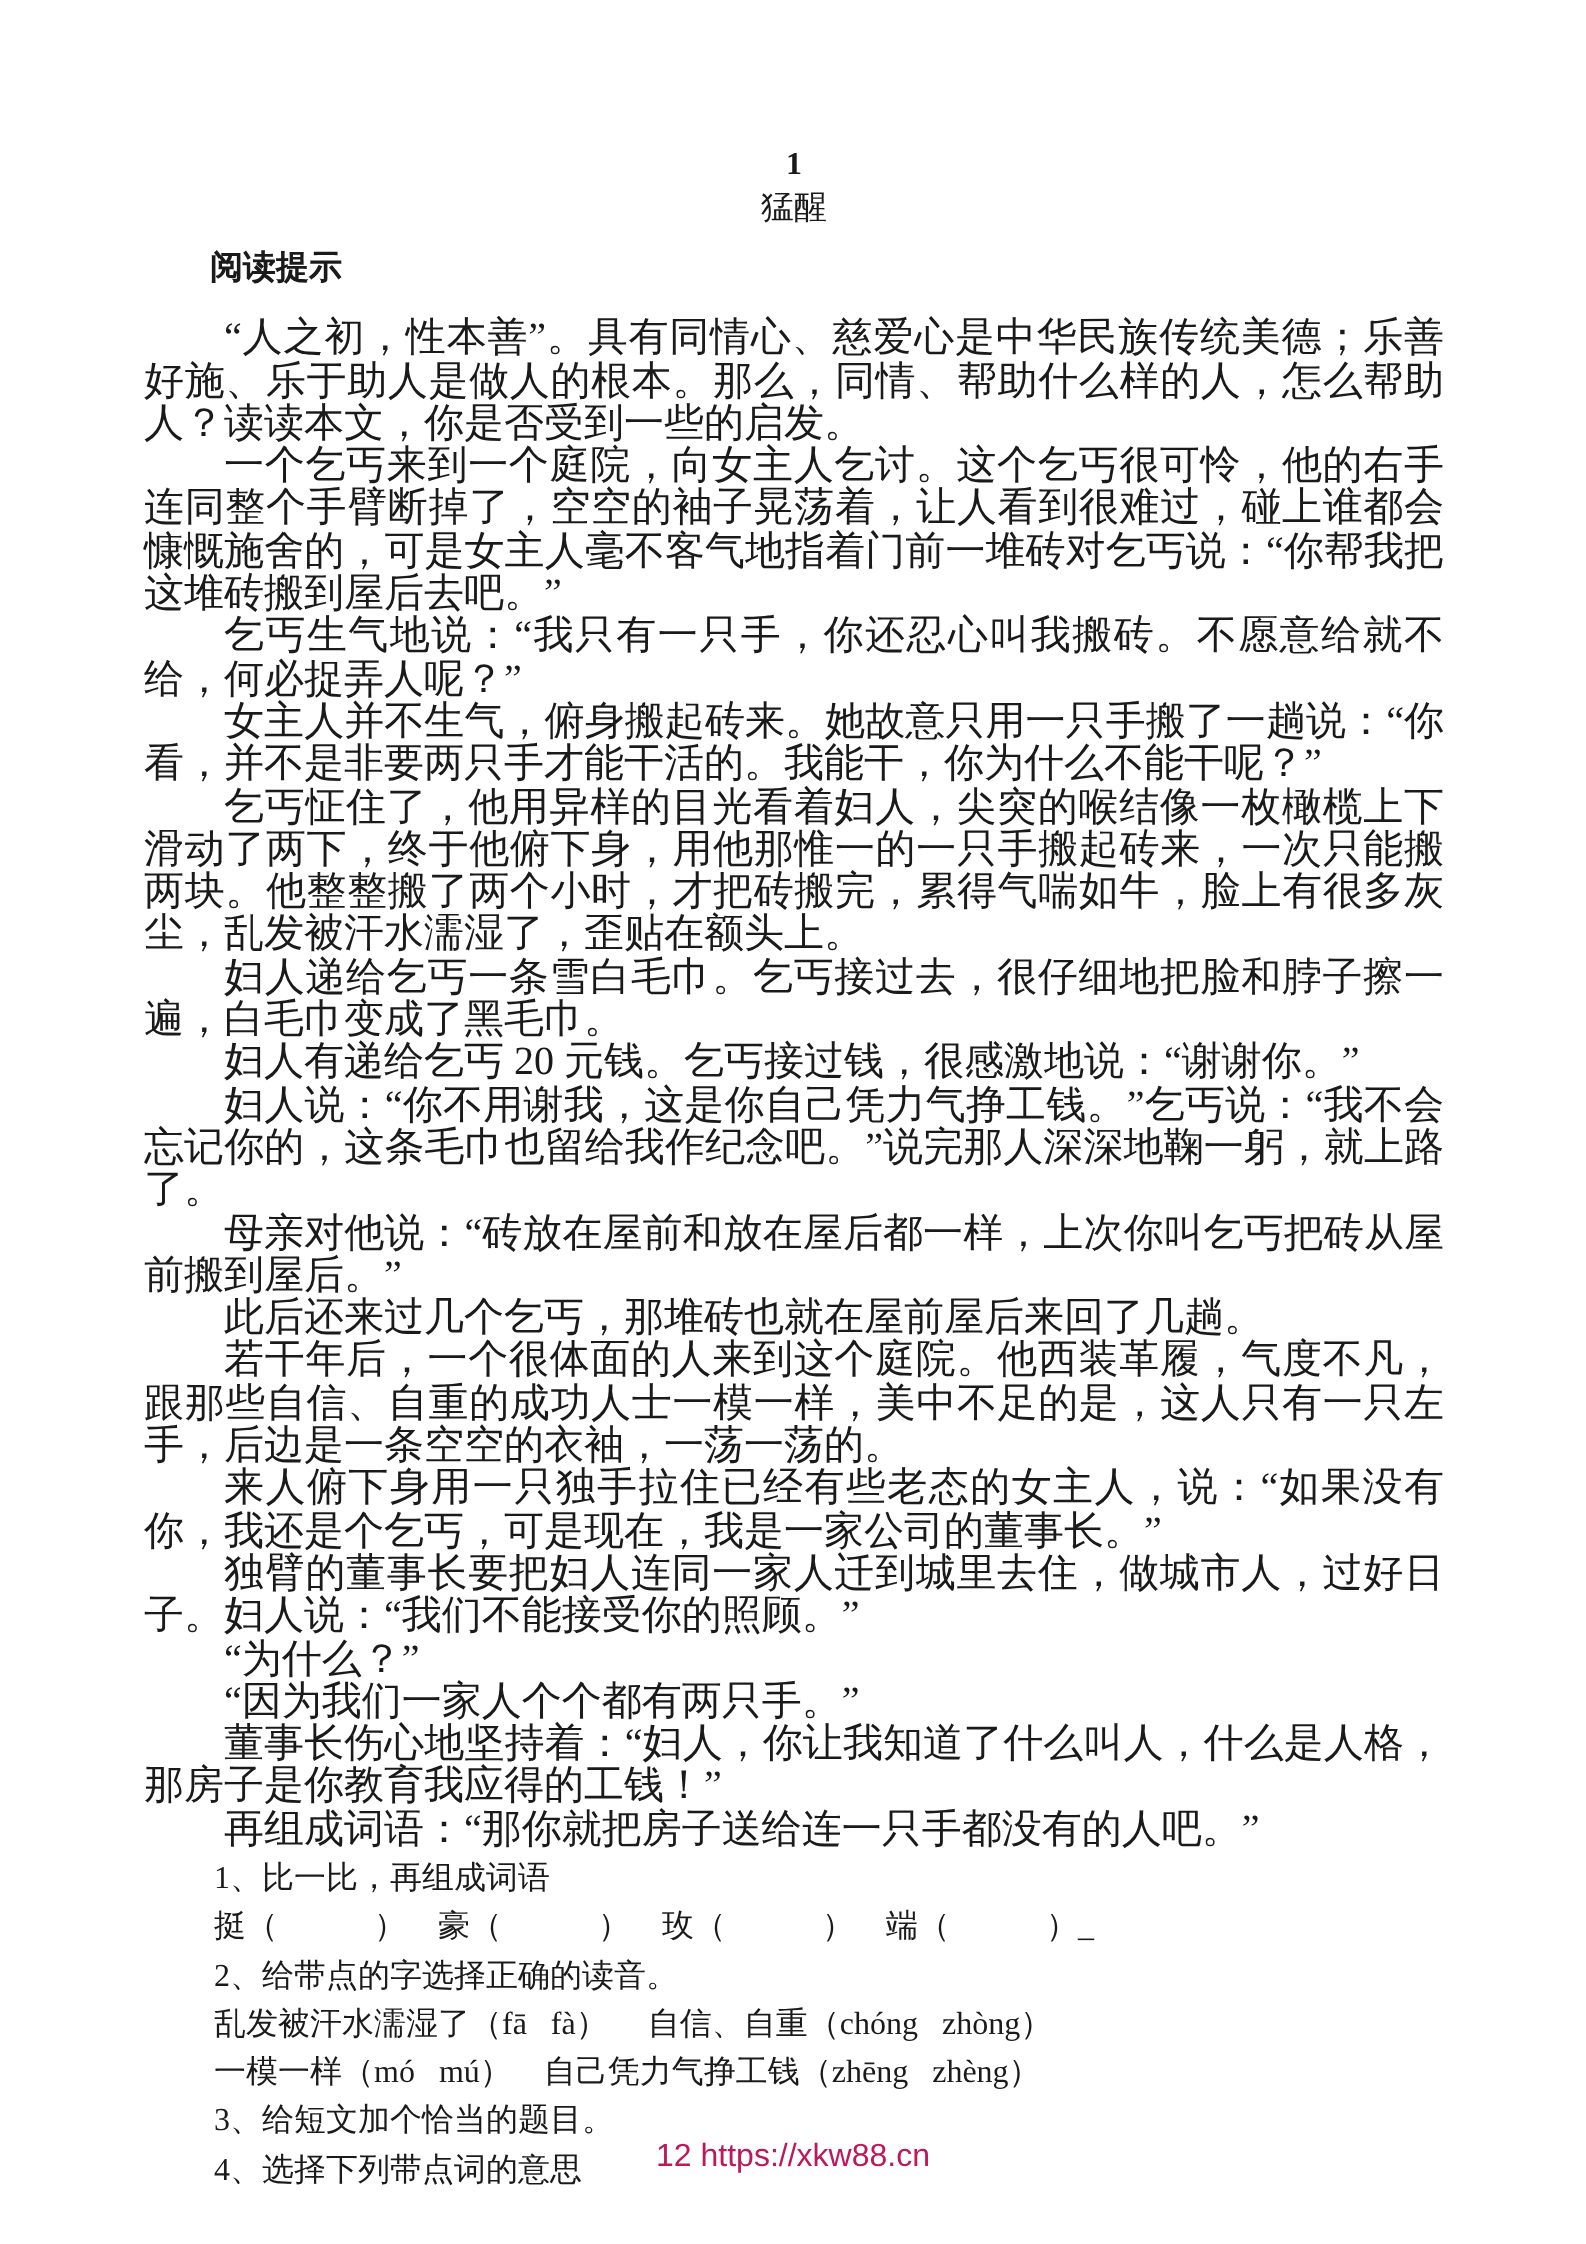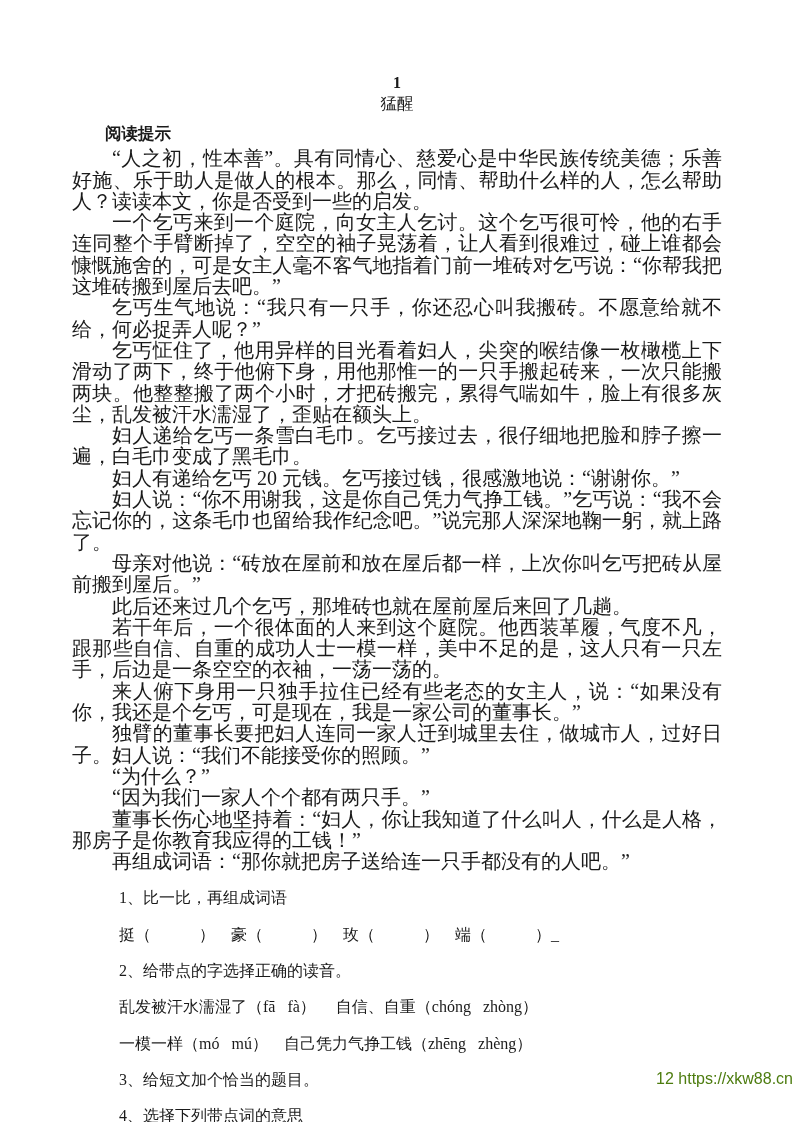--- a/index.html
+++ b/index.html
@@ -28,59 +28,60 @@
     text-align: center;
     font-size: 16.5px;
     line-height: 21px;
     font-weight: normal;
   }
   .heading {
     font-weight: bold;
     font-size: 16.5px;
     line-height: 21.3px;
     text-indent: 2em;
-    margin: 9px 0 4px 0;
+    margin: 9px 0 15px 0;
   }
   p.para {
     margin: 0;
     text-indent: 2em;
     text-align: justify;
     font-size: 20px;
     line-height: 21.3px;
   }
   p.exline {
-    margin: 15px;
+    margin: 3px;
     text-indent: 2em;
     font-size: 16px;
     line-height: 21.3px;
     white-space: pre-wrap;
   }
   .footer {
     position: absolute;
     left: 0;
     right: 0;
     top: 1070px;
-    text-align: right;
+    text-align: center;
     font-family: "Liberation Sans", "DejaVu Sans", sans-serif;
     font-size: 16px;
-    color: #4d7c0f;
+    color: #be185d;
   }
 </style>
 </head>
 <body>
 
 <div class="page">
   <div class="content">
     <div class="num">1</div>
     <div class="title">猛醒</div>
     <div class="heading">阅读提示</div>
 
     <p class="para">“人之初，性本善”。具有同情心、慈爱心是中华民族传统美德；乐善好施、乐于助人是做人的根本。那么，同情、帮助什么样的人，怎么帮助人？读读本文，你是否受到一些的启发。</p>
     <p class="para">一个乞丐来到一个庭院，向女主人乞讨。这个乞丐很可怜，他的右手连同整个手臂断掉了，空空的袖子晃荡着，让人看到很难过，碰上谁都会慷慨施舍的，可是女主人毫不客气地指着门前一堆砖对乞丐说：“你帮我把这堆砖搬到屋后去吧。”</p>
     <p class="para">乞丐生气地说：“我只有一只手，你还忍心叫我搬砖。不愿意给就不给，何必捉弄人呢？”</p>
+    <p class="para">女主人并不生气，俯身搬起砖来。她故意只用一只手搬了一趟说：“你看，并不是非要两只手才能干活的。我能干，你为什么不能干呢？”</p>
     <p class="para">乞丐怔住了，他用异样的目光看着妇人，尖突的喉结像一枚橄榄上下滑动了两下，终于他俯下身，用他那惟一的一只手搬起砖来，一次只能搬两块。他整整搬了两个小时，才把砖搬完，累得气喘如牛，脸上有很多灰尘，乱发被汗水濡湿了，歪贴在额头上。</p>
     <p class="para">妇人递给乞丐一条雪白毛巾。乞丐接过去，很仔细地把脸和脖子擦一遍，白毛巾变成了黑毛巾。</p>
     <p class="para">妇人有递给乞丐 20 元钱。乞丐接过钱，很感激地说：“谢谢你。”</p>
     <p class="para">妇人说：“你不用谢我，这是你自己凭力气挣工钱。”乞丐说：“我不会忘记你的，这条毛巾也留给我作纪念吧。”说完那人深深地鞠一躬，就上路了。</p>
     <p class="para">母亲对他说：“砖放在屋前和放在屋后都一样，上次你叫乞丐把砖从屋前搬到屋后。”</p>
     <p class="para">此后还来过几个乞丐，那堆砖也就在屋前屋后来回了几趟。</p>
     <p class="para">若干年后，一个很体面的人来到这个庭院。他西装革履，气度不凡，跟那些自信、自重的成功人士一模一样，美中不足的是，这人只有一只左手，后边是一条空空的衣袖，一荡一荡的。</p>
     <p class="para">来人俯下身用一只独手拉住已经有些老态的女主人，说：“如果没有你，我还是个乞丐，可是现在，我是一家公司的董事长。”</p>
     <p class="para">独臂的董事长要把妇人连同一家人迁到城里去住，做城市人，过好日子。妇人说：“我们不能接受你的照顾。”</p>
     <p class="para">“为什么？”</p>

